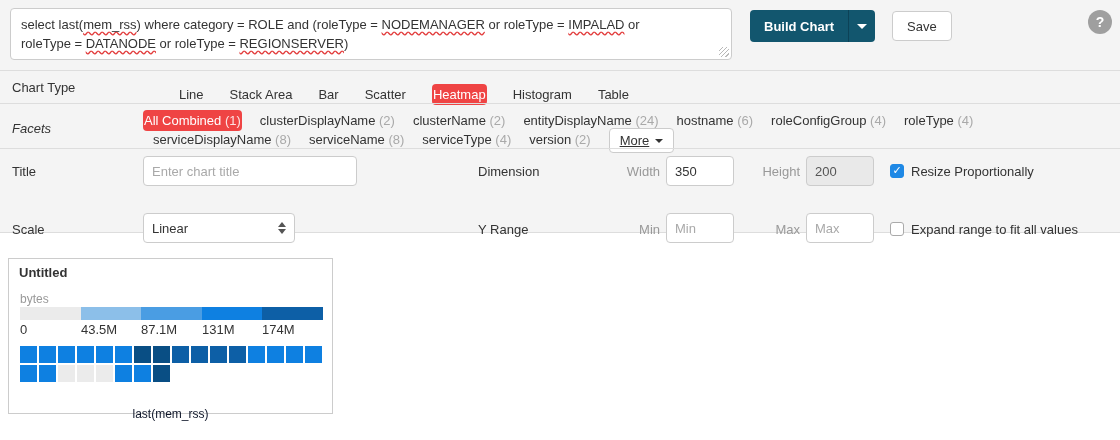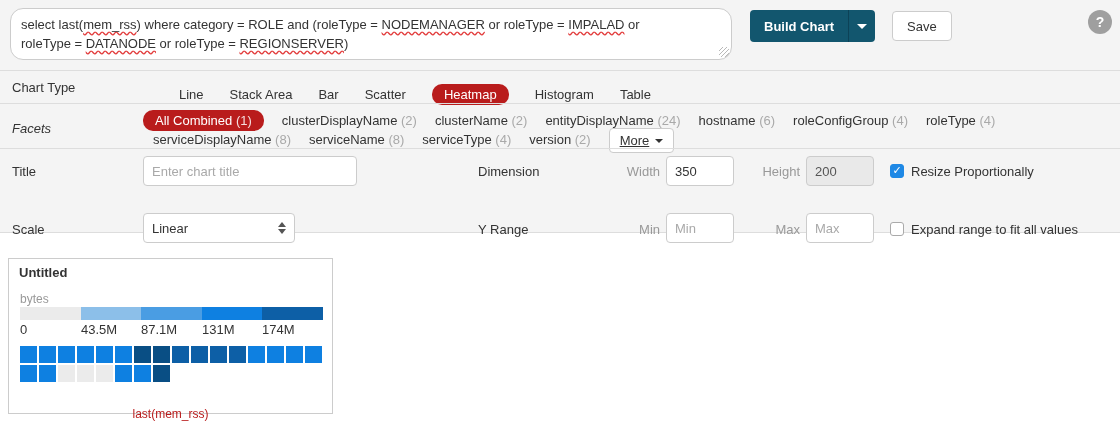--- a/index.html
+++ b/index.html
@@ -7,42 +7,42 @@
   body { font-family:"Liberation Sans","DejaVu Sans",sans-serif; font-size:13px; color:#333; }
   #app { position:relative; width:1120px; height:440px; background:#fff; overflow:hidden; }
 
   
   .form-area { position:absolute; left:0; top:0; width:1120px; height:233px; background:#f4f4f4; border-bottom:1px solid #ddd; }
   .frow { position:absolute; left:0; width:1120px; }
   .row-label { position:absolute; left:12px; top:50%; transform:translateY(-50%); color:#333; }
 
   
   .query-box { position:absolute; left:10px; top:8px; width:722px; height:52px; background:#fff;
-    border:1px solid #ccc; border-radius:13px; padding:6px 10px; line-height:19px; color:#333;
+    border:1px solid #ccc; border-radius:4px; padding:6px 10px; line-height:19px; color:#333;
     overflow:hidden; cursor:text; }
   .sq { text-decoration:underline; text-decoration-style:wavy; text-decoration-color:#e23b3b; text-decoration-skip-ink:none; text-underline-offset:2px; }
   .grip { position:absolute; right:2px; bottom:2px; width:10px; height:10px;
     background:repeating-linear-gradient(-45deg, transparent 0 2px, #b9b9b9 2px 3px); border-bottom-right-radius:3px; }
 
   .btn-build { position:absolute; left:750px; top:10px; height:32px; display:flex; align-items:stretch;
     background:#12566e; border-radius:4px; color:#fff; cursor:pointer; overflow:hidden; }
   .btn-build .main { padding:8px 14px; display:flex; align-items:center; font-weight:bold; }
   .btn-build .divider { width:1px; background:#0c4257; }
   .btn-build .caret-part { width:26px; display:flex; align-items:center; justify-content:center; }
   .caret-down-white { width:0; height:0; border-left:5px solid transparent; border-right:5px solid transparent; border-top:5px solid #fff; }
   .btn-save { position:absolute; left:892px; top:11px; height:30px; padding:0 14px; background:#fff;
     border:1px solid #ccc; border-radius:4px; display:flex; align-items:center; color:#333; cursor:pointer; }
   .help-circle { position:absolute; left:1088px; top:10px; width:24px; height:24px; border-radius:50%;
     background:#9f9f9f; color:#fff; font-weight:bold; font-size:14px; display:flex; align-items:center; justify-content:center; cursor:pointer; }
 
   
   .row-charttype { top:70px; height:33px; border-top:1px solid #ddd; }
   .ct-opts { position:absolute; left:143px; top:7px; height:33px; display:flex; align-items:center;margin-left:36px; }
   .ct-opt { margin-right:26px; cursor:pointer; color:#333; white-space:nowrap; }
-  .sel-pill { background:#b91c1c; color:#fff !important; border-radius:10px; padding:3px 12px; }
+  .sel-pill { background:#ef4444; color:#fff !important; border-radius:4px; padding:3px 1px; }
   .sel-pill .cnt { color:rgba(255,255,255,.85) !important; }
   .link-right { position:absolute; right:12px; top:50%; transform:translateY(-50%); color:#12688a; text-decoration:underline; cursor:pointer; white-space:nowrap; }
 
   
   .row-facets { top:103px; height:45px; border-top:1px solid #ddd; }
   .facet-line1 { position:absolute; left:143px; top:5px; height:23px; display:flex; align-items:center; }
   .facet-line2 { position:absolute; left:153px; top:27px; height:17px; display:flex; align-items:center; }
   .facet { margin-right:18px; cursor:pointer; color:#333; white-space:nowrap; }
   .facet .cnt { color:#a9a9a9; }
   .btn-more { background:#fff; border:1px solid #ccc; border-radius:4px; padding:4px 10px; display:flex; align-items:center; cursor:pointer; color:#333; position:relative; top:1px;text-decoration:underline; }
@@ -74,21 +74,21 @@
   .chart-card { position:absolute; left:8px; top:258px; width:325px; height:156px; background:#fff; border:1px solid #ccc; }
   .chart-title { position:absolute; left:10px; top:6px; font-weight:bold; color:#333; }
   .chart-unit { position:absolute; left:11px; top:33px; font-size:12px; color:#999; }
   .legend-bar { position:absolute; left:11px; top:48px; width:303px; height:13px; display:flex; }
   .legend-bar div { flex:1; }
   .legend-labels { position:absolute; left:11px; top:63px; width:303px; height:16px; }
   .legend-labels span { position:absolute; top:0; color:#333; font-size:13px; white-space:nowrap; }
   .hm-grid { position:absolute; left:11px; top:87px; }
   .hm-row { display:flex; gap:2px; margin-bottom:2px; }
   .hm-cell { width:17px; height:17px; }
-  .chart-xlabel { position:absolute; left:0; right:0; top:148px; text-align:center; font-size:12px; color:#b91c1c; }
+  .chart-xlabel { position:absolute; left:0; right:0; top:148px; text-align:center; font-size:12px; color:#0f172a; }
 </style>
 </head>
 <body>
 
 <div id="app">
 
   <div class="form-area">
 
     <div class="frow" style="top:0;height:70px;">
       <div class="query-box" role="textbox" id="query-box"><div class="grip"></div><span>select last(</span><span class="sq">mem_rss</span><span>) where category = ROLE and (roleType = </span><span class="sq">NODEMANAGER</span><span> or roleType = </span><span class="sq">IMPALAD</span><span> or</span><br><span>roleType = </span><span class="sq">DATANODE</span><span> or roleType = </span><span class="sq">REGIONSERVER</span><span>)</span></div>

